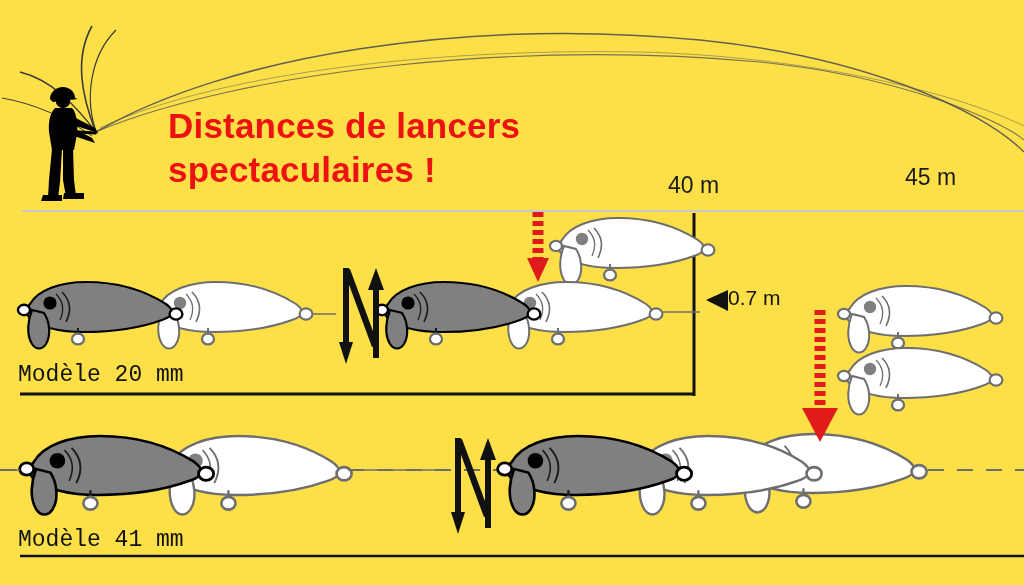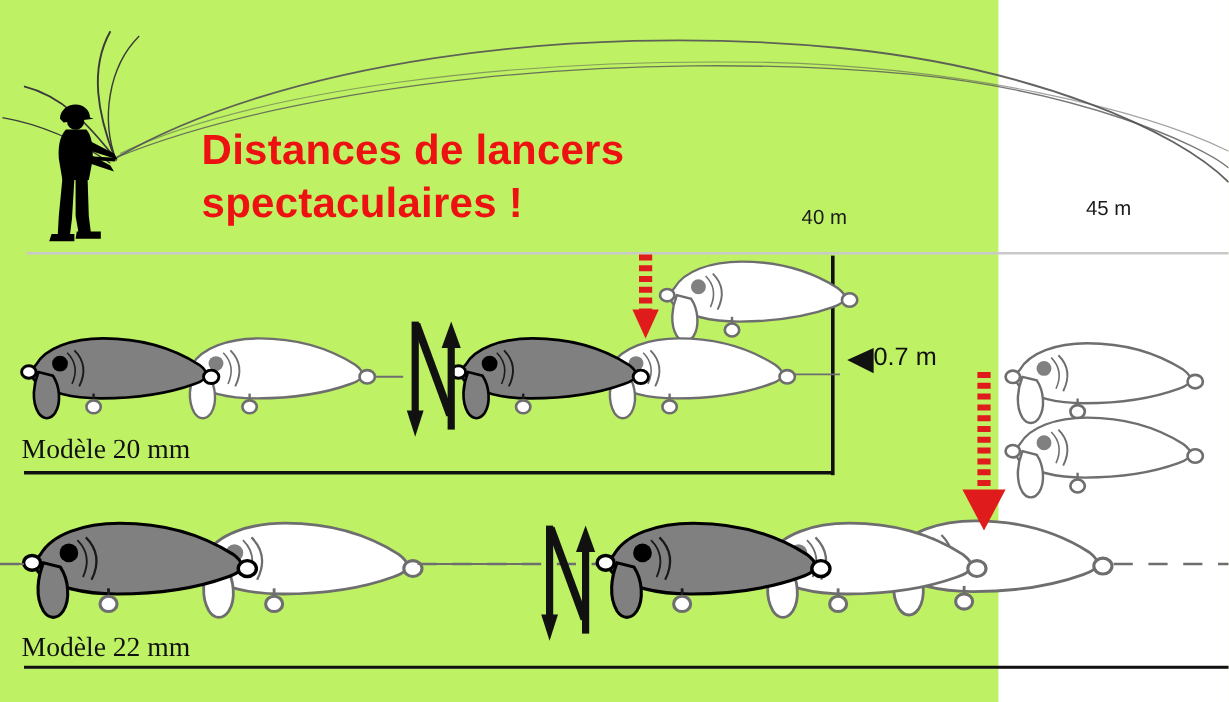--- a/index.html
+++ b/index.html
@@ -1,33 +1,33 @@
 <!DOCTYPE html>
 <html><head>
 <meta charset="utf-8">
 <style>
   html,body{margin:0;padding:0;background:#ffffff;}
   body{width:1024px;height:585px;overflow:hidden;font-family:"Liberation Sans",sans-serif;}
-  #stage{position:relative;width:832px;height:585px;background:#bef264;}
+  #stage{position:relative;width:1024px;height:585px;background:#fde047;}
   .abs{position:absolute;}
   #title{
     position:absolute;left:168px;top:104px;width:520px;
     color:#ee1111;font-weight:bold;font-size:35px;line-height:44px;
     font-family:"Liberation Sans",sans-serif;letter-spacing:.2px;
     white-space:pre-line;
   }
   .dist-label{
-    position:absolute;font-size:17px;color:#1a1a1a;
+    position:absolute;font-size:23px;color:#1a1a1a;
     font-family:"Liberation Sans",sans-serif;white-space:nowrap;
   }
   #dist40{left:668px;top:172px;}
   #dist45{left:905px;top:164px;}
   .model-label{
     position:absolute;font-size:23px;color:#111;
-    font-family:Liberation Serif, serif;white-space:nowrap;
+    font-family:Liberation Mono, monospace;white-space:nowrap;
   }
   #model20{left:18px;top:362px;}
   #model25{left:18px;top:527px;}
   #depth-label{
     position:absolute;left:728px;top:286px;font-size:21px;color:#111;
     font-family:"Liberation Sans",sans-serif;white-space:nowrap;
   }
   svg{display:block;}
 </style>
 </head>
@@ -197,17 +197,17 @@
     <line x1="20" y1="556" x2="1024" y2="556" stroke="#111" stroke-width="2.5"></line>
   </svg>
 
   <div id="title">Distances de lancers
 spectaculaires !</div>
 
   <div class="dist-label" id="dist40">40 m</div>
   <div class="dist-label" id="dist45">45 m</div>
 
   <div class="model-label" id="model20">Modèle 20 mm</div>
-  <div class="model-label" id="model25">Modèle 22 mm</div>
+  <div class="model-label" id="model25">Modèle 41 mm</div>
 
   <div id="depth-label">0.7 m</div>
 
 </div>
 
 </body></html>

